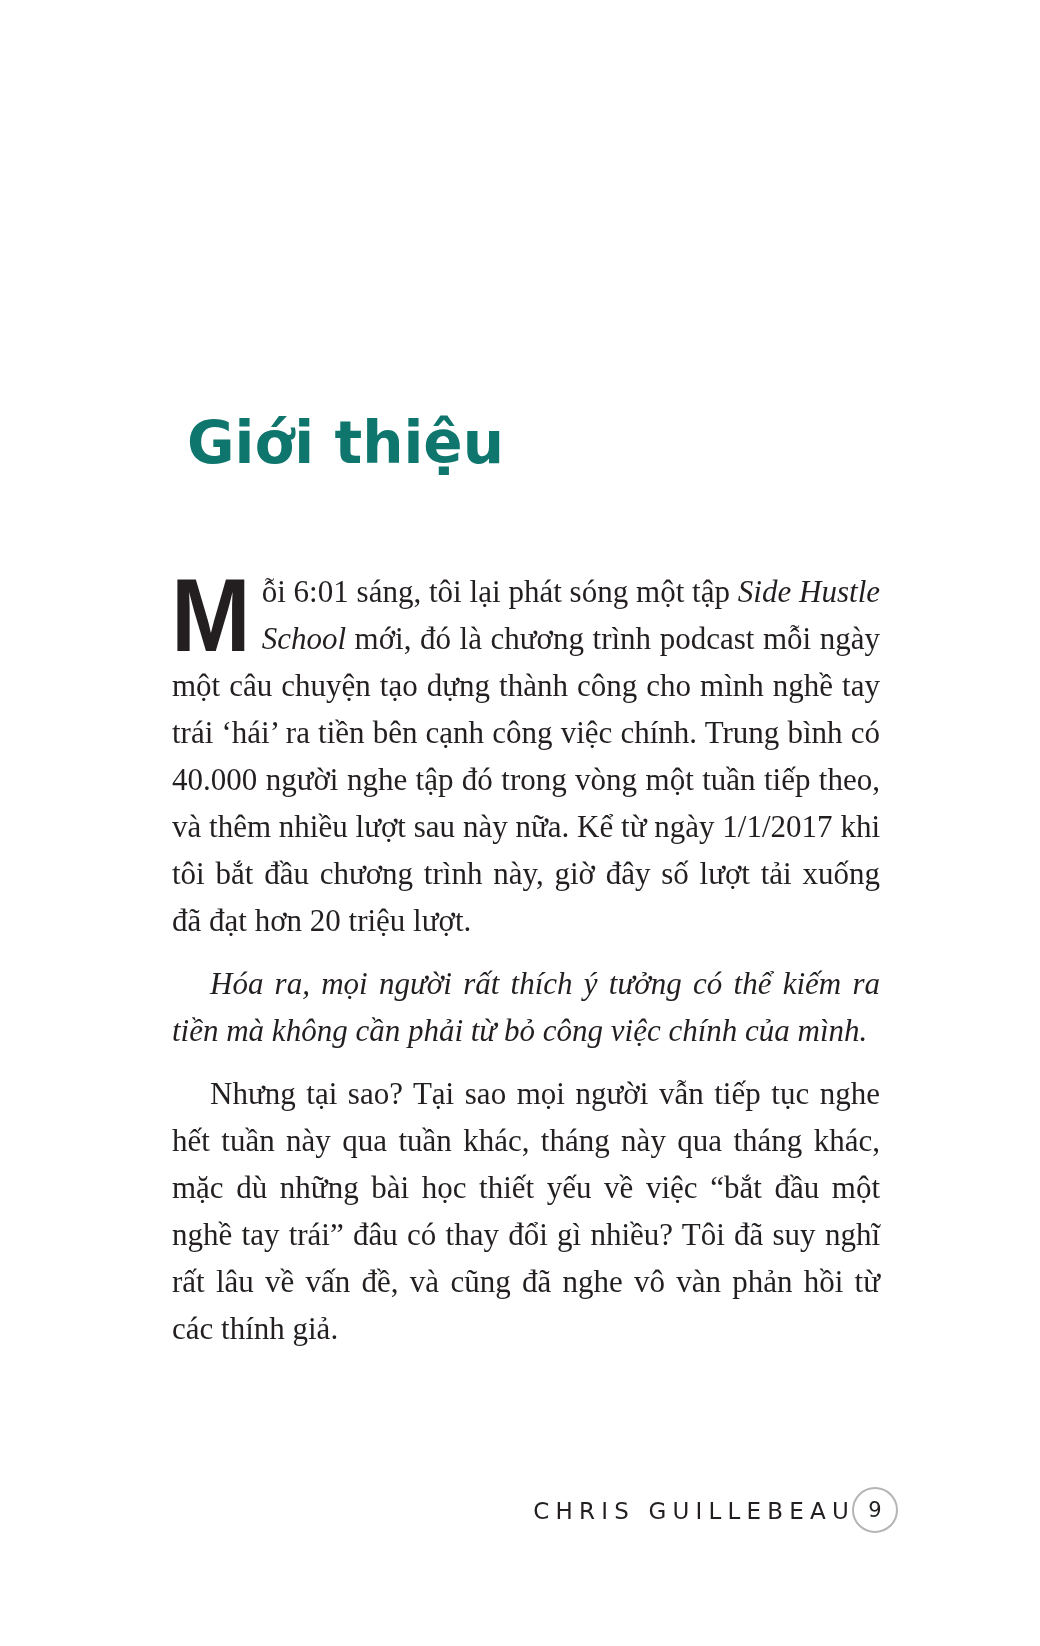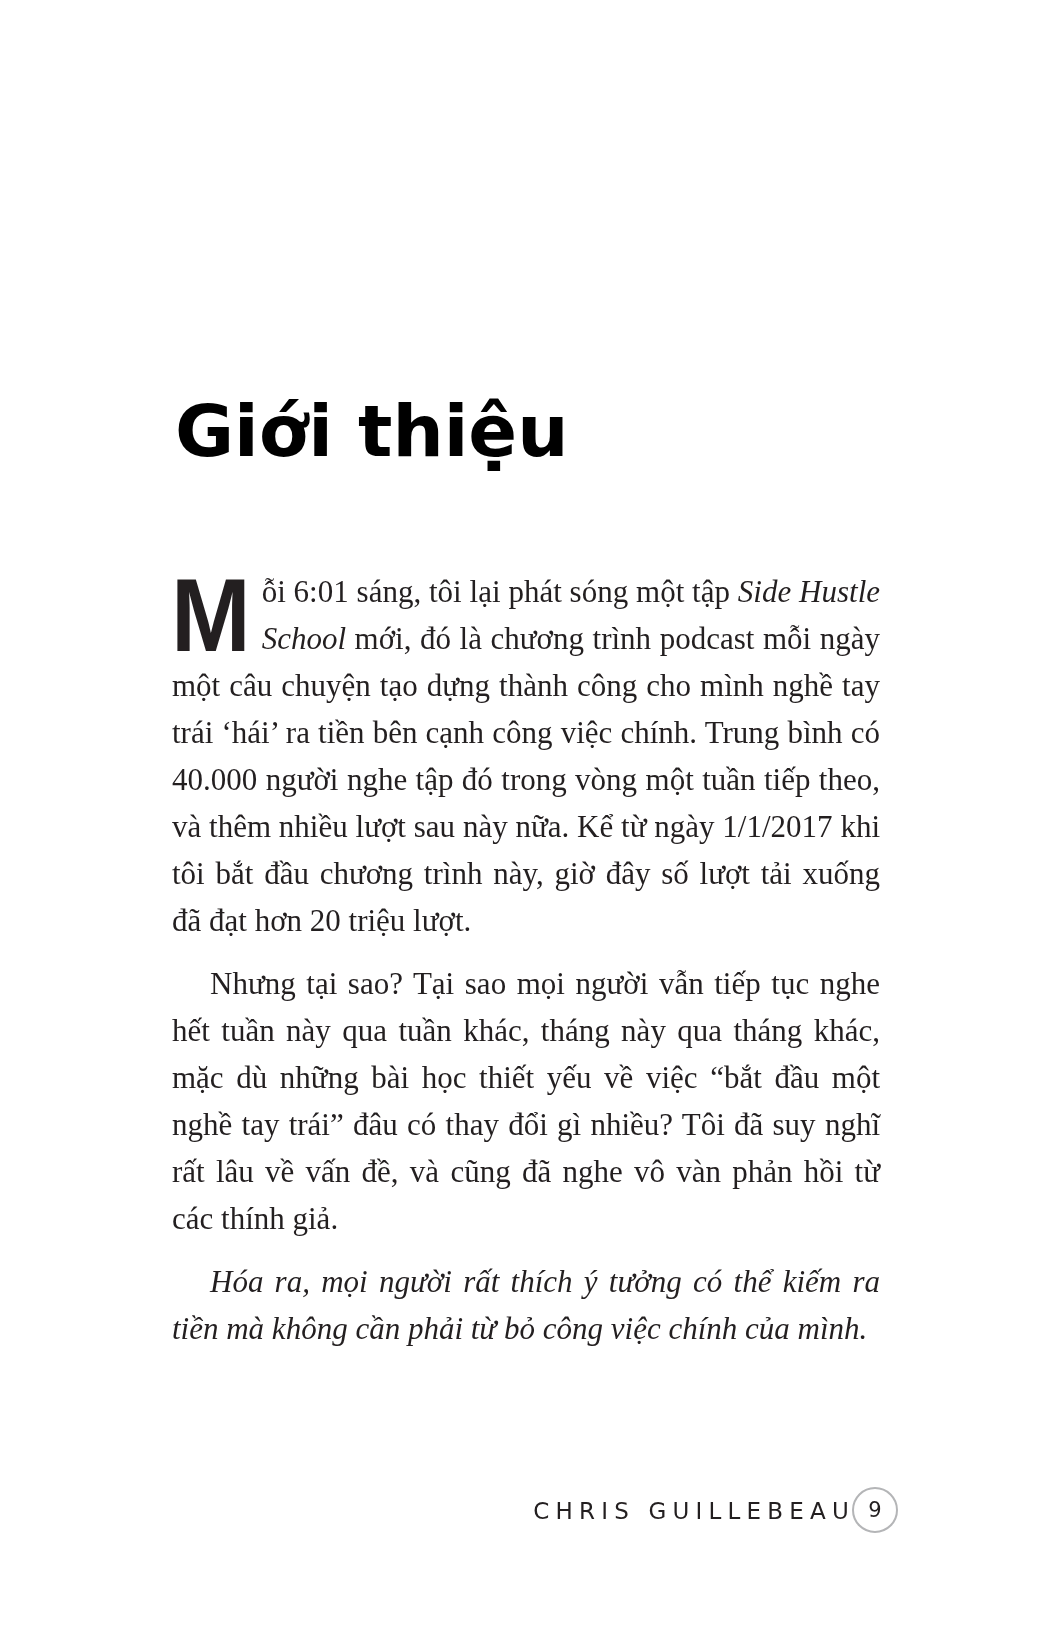--- a/index.html
+++ b/index.html
@@ -17,26 +17,26 @@
       position: absolute;
       left: 0; top: 0;
       width: 1040px;
       height: 1646px;
       background: #ffffff;
     }
     .chapter-title {
       position: absolute;
       left: 171px;
       top: 382px;
-      margin: 4px;
+      margin: 16px;
       font-family: "DejaVu Sans", sans-serif;
       font-weight: bold;
-      font-size: 72px;
+      font-size: 58px;
       line-height: 90px;
-      color: #000000;
+      color: #0f766e;
       letter-spacing: 0px;
       white-space: nowrap;
     }
     .body-text {
       position: absolute;
       left: 172px;
       top: 568px;
       width: 708px;
       font-family: "Liberation Serif", serif;
       font-size: 31px;
@@ -106,23 +106,23 @@
 <body>
 
 <div class="page">
 
   <h1 class="chapter-title">Giới thiệu</h1>
 
   <div class="body-text">
 
     <p class="para"><span class="dropcap">M</span><span>ỗi 6:01 sáng, tôi lại phát sóng một tập </span><em>Side Hustle School</em><span> mới, đó là chương trình podcast mỗi ngày một câu chuyện tạo dựng thành công cho mình nghề tay trái ‘hái’ ra tiền bên cạnh công việc chính. Trung bình có 40.000 người nghe tập đó trong vòng một tuần tiếp theo, và thêm nhiều lượt sau này nữa. Kể từ ngày 1/1/2017 khi tôi bắt đầu chương trình này, giờ đây số lượt tải xuống đã đạt hơn 20 triệu lượt.</span></p>
 
+    <p class="para indent italic">Hóa ra, mọi người rất thích ý tưởng có thể kiếm ra tiền mà không cần phải từ bỏ công việc chính của mình.</p>
+
     <p class="para indent">Nhưng tại sao? Tại sao mọi người vẫn tiếp tục nghe hết tuần này qua tuần khác, tháng này qua tháng khác, mặc dù những bài học thiết yếu về việc “bắt đầu một nghề tay trái” đâu có thay đổi gì nhiều? Tôi đã suy nghĩ rất lâu về vấn đề, và cũng đã nghe vô vàn phản hồi từ các thính giả.</p>
-
-    <p class="para indent italic">Hóa ra, mọi người rất thích ý tưởng có thể kiếm ra tiền mà không cần phải từ bỏ công việc chính của mình.</p>
 
   </div>
 
   <div class="footer">
     <span class="running-head">CHRIS GUILLEBEAU</span>
     <span class="page-number">9</span>
   </div>
 
 </div>
 

